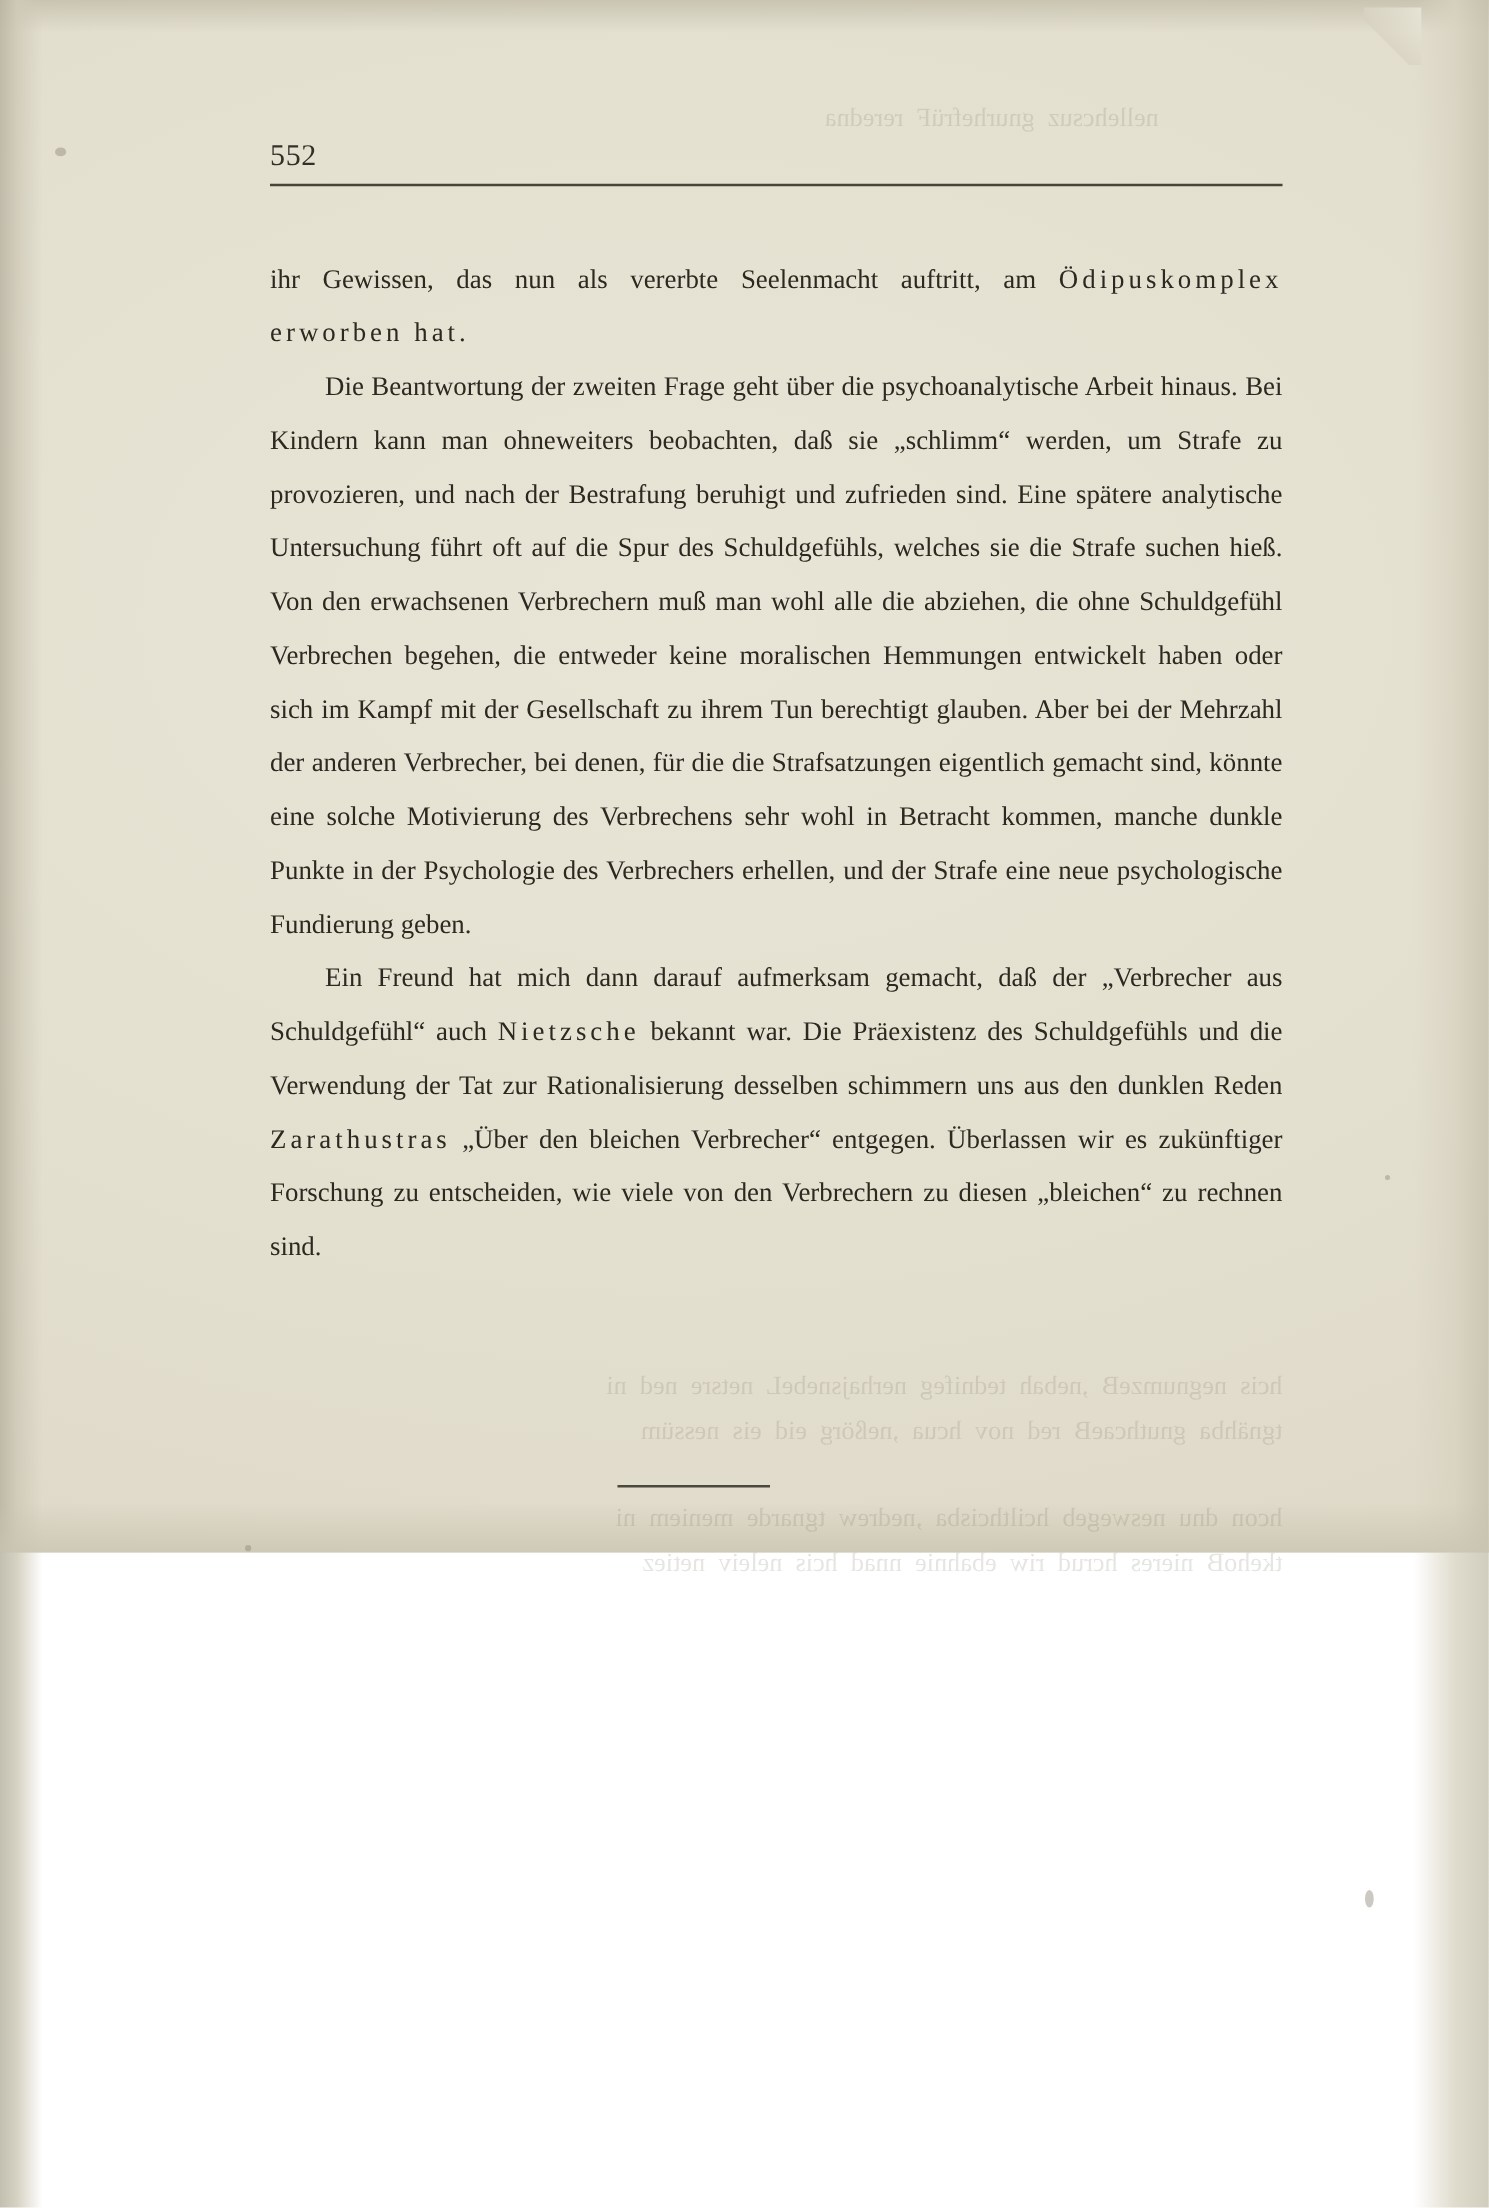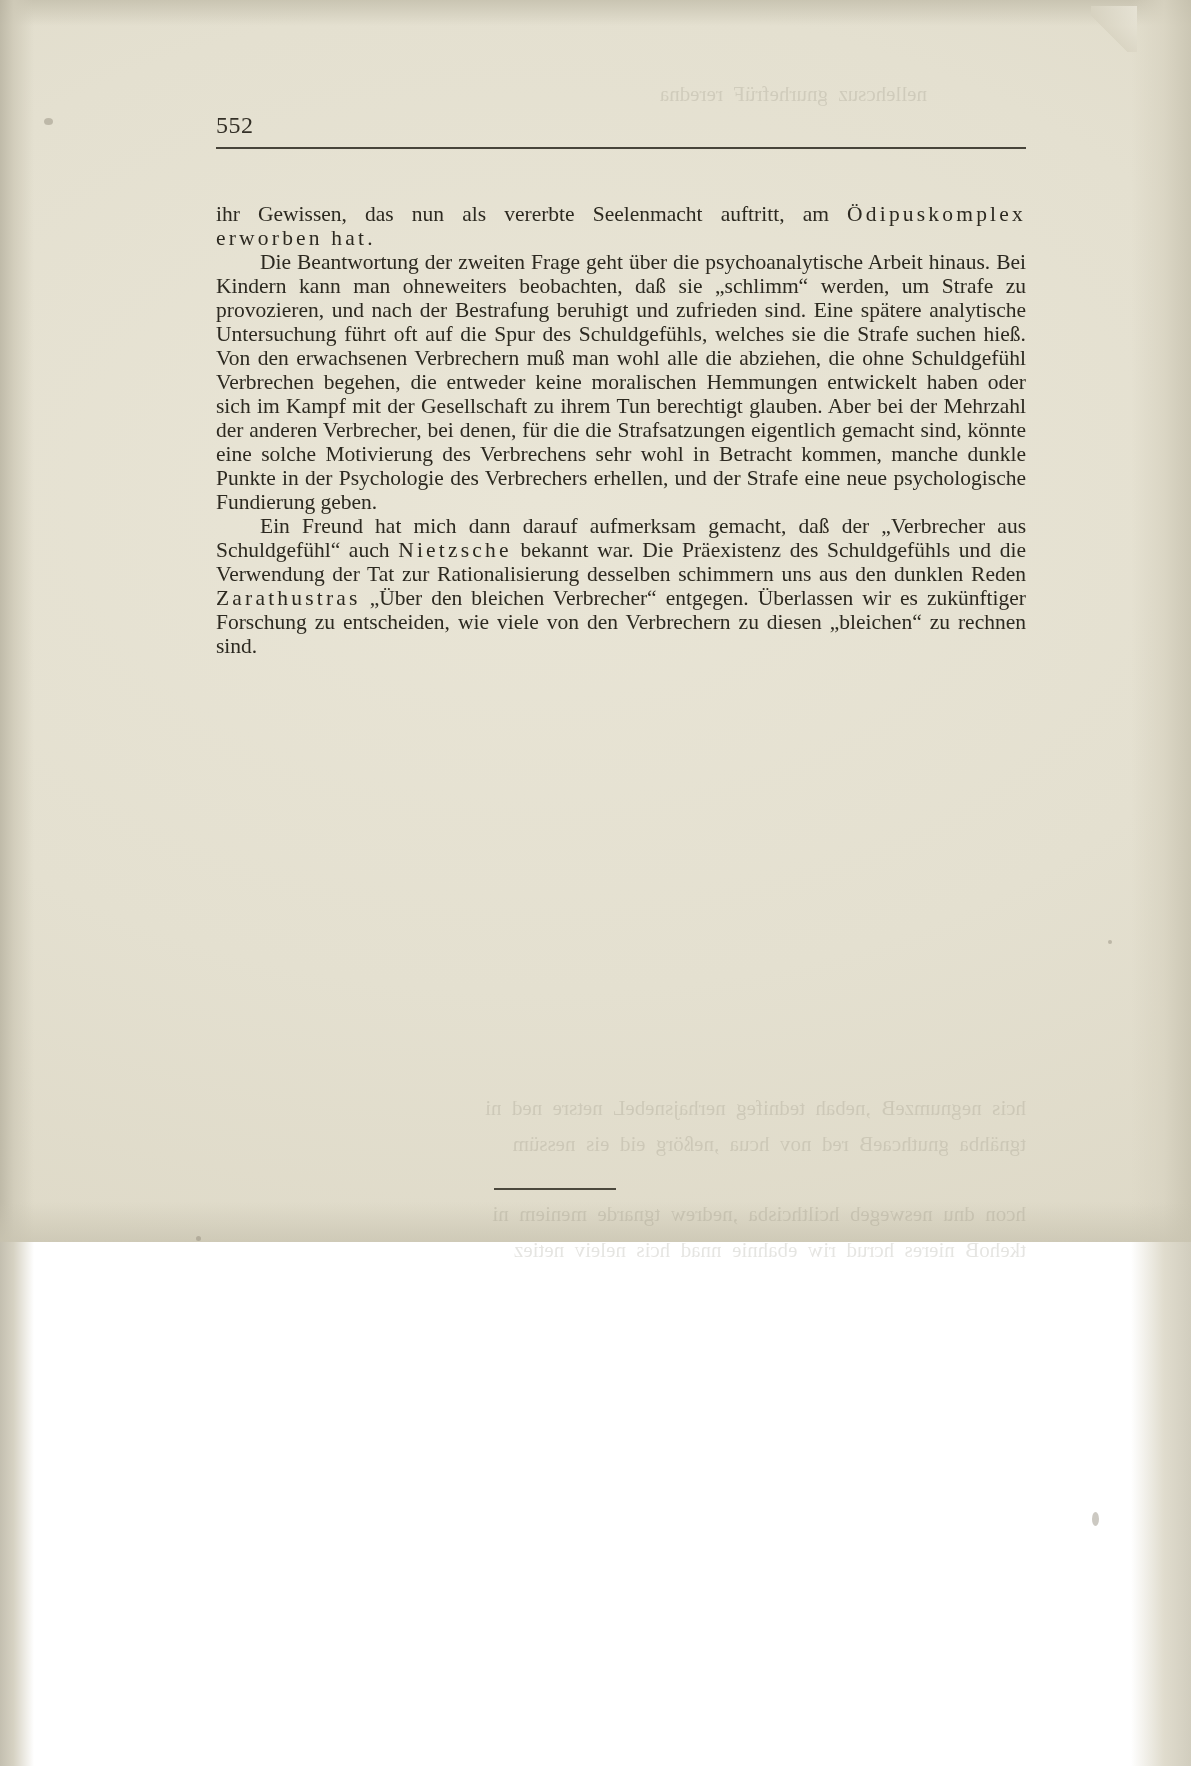--- a/index.html
+++ b/index.html
@@ -92,21 +92,21 @@
     top: 35px;
     width: 810px;
     height: 2px;
     background: #3a362c;
     opacity: .92;
   }
 
   .body-text {
     margin-top: 56px;
     font-size: 21.5px;
-    line-height: 24px;
+    line-height: 43px;
     color: #2c2920;
     text-align: justify;
     text-justify: inter-word;
     -webkit-hyphens: none;
     hyphens: none;
   }
   .body-text p {
     margin: 0;
   }
   .body-text p.indent {

